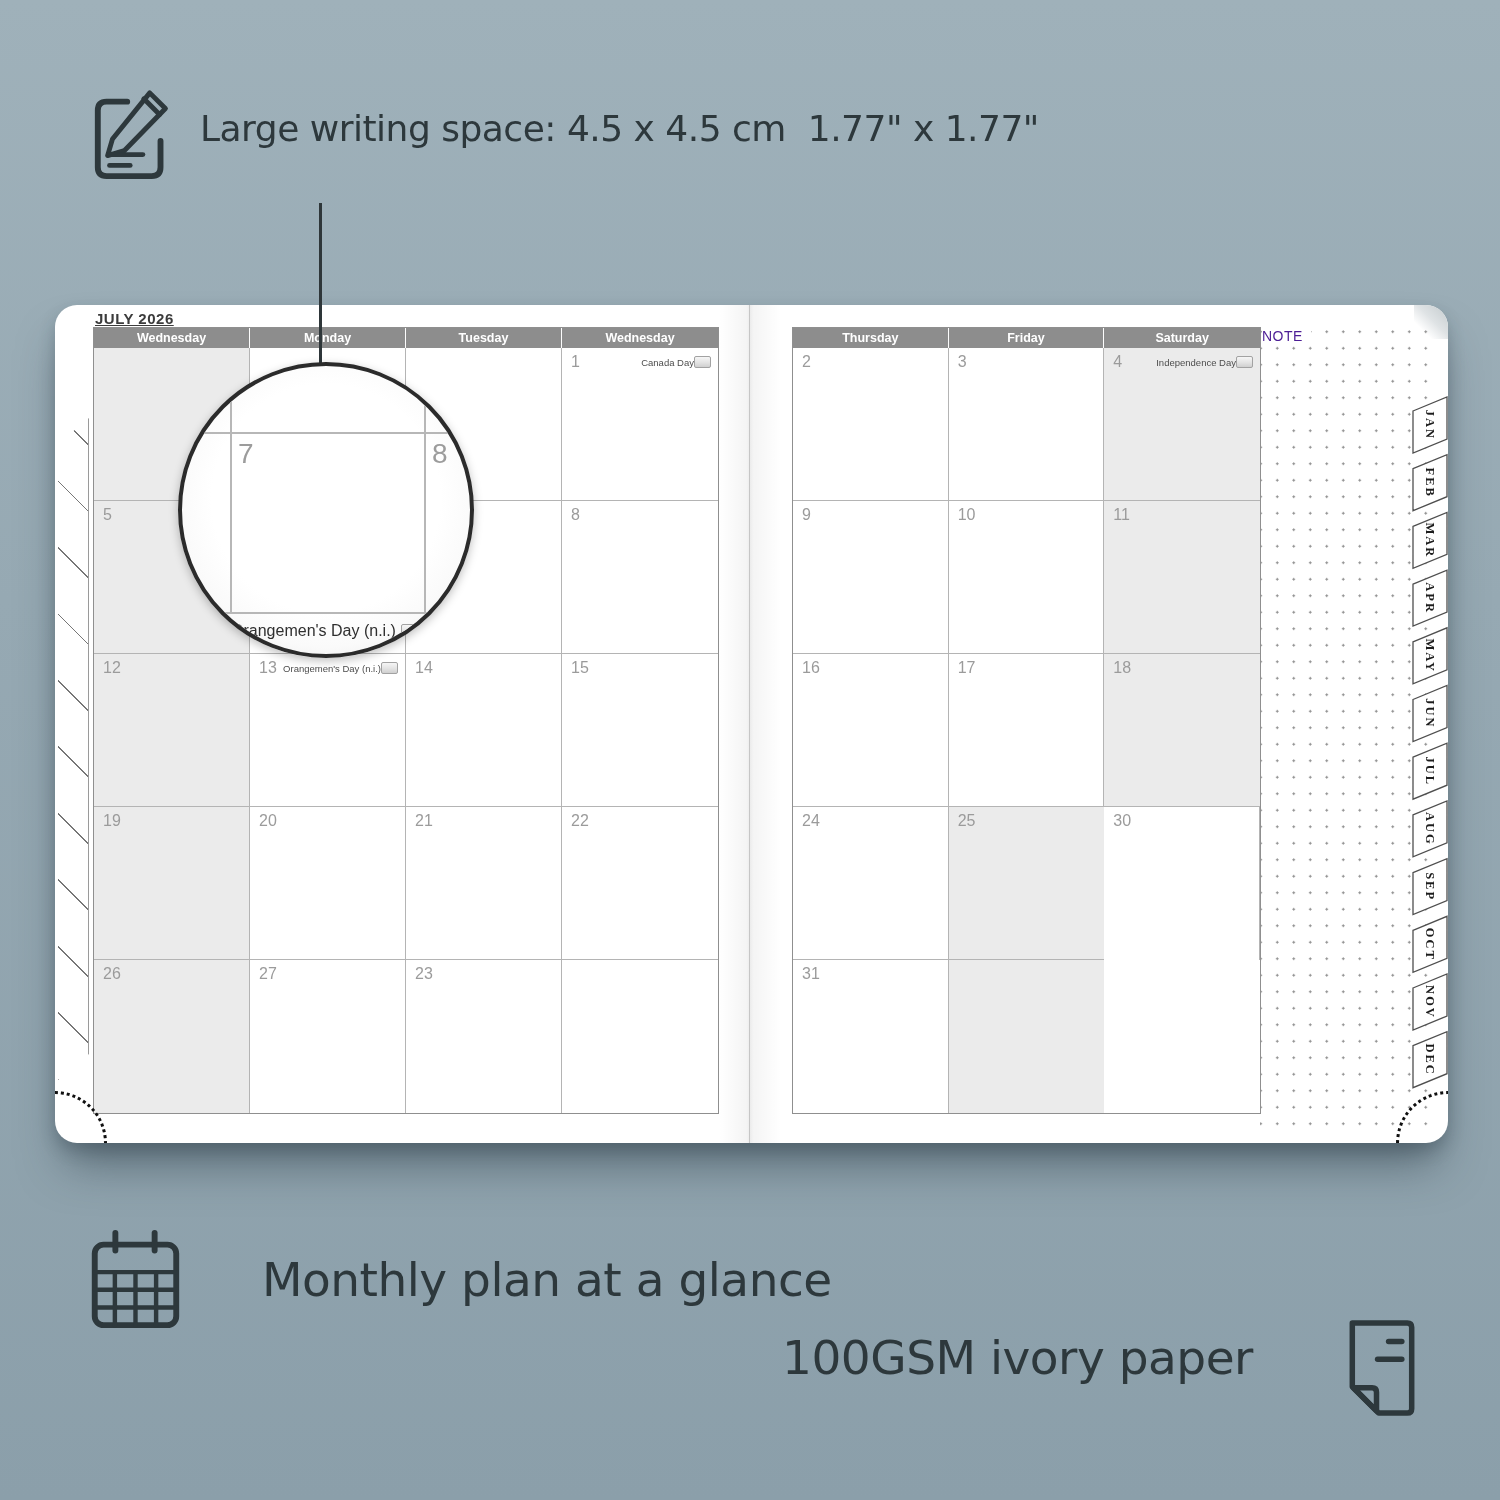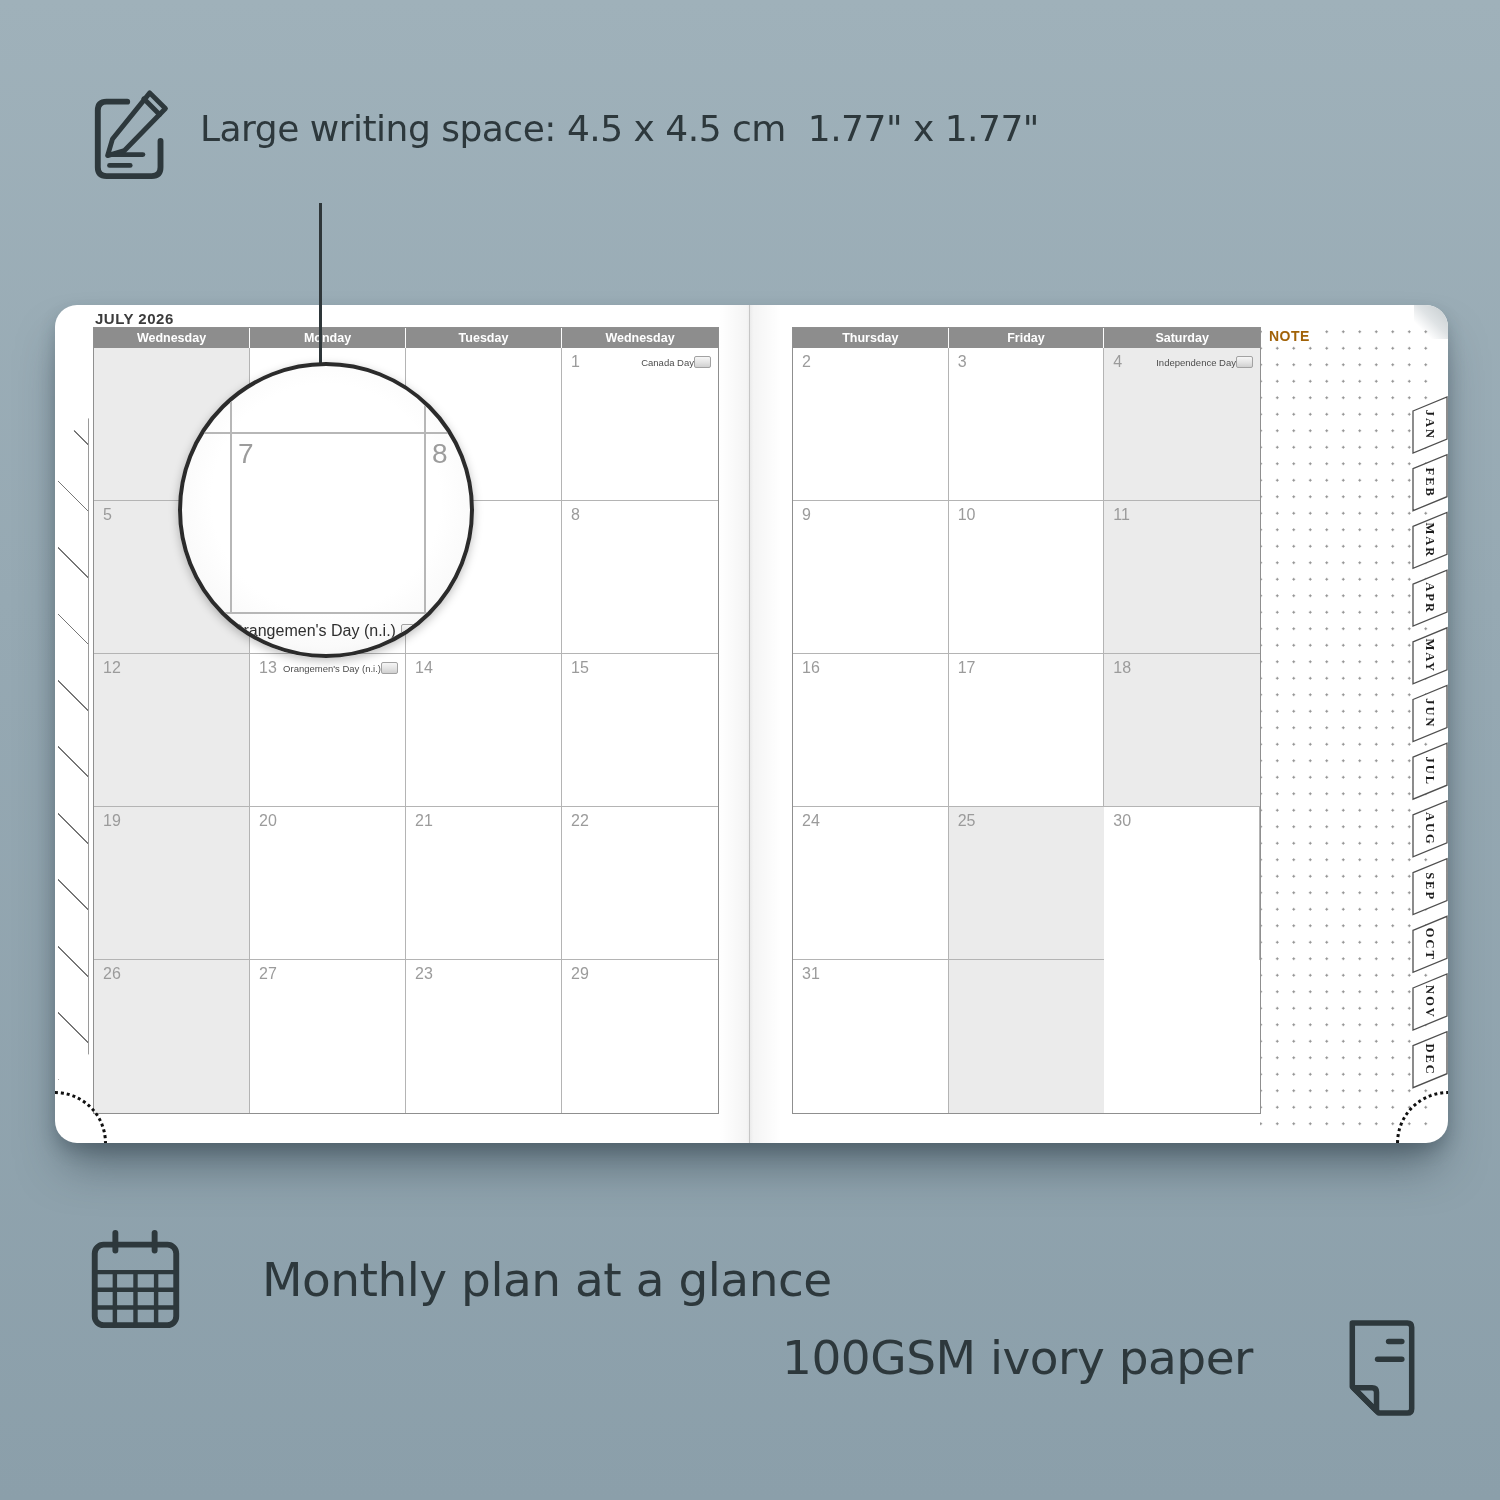--- a/index.html
+++ b/index.html
@@ -26,21 +26,21 @@
     letter-spacing:-0.5px;white-space:pre;
   }
   .connector{position:absolute;left:319px;top:203px;width:3px;height:163px;background:#2e3639;z-index:5;}
 
   
   .planner{
     position:absolute;left:55px;top:305px;width:1393px;height:838px;
     background:#ffffff;border-radius:22px;overflow:hidden;
     box-shadow:0 30px 45px -10px rgba(35,52,62,.5),0 8px 16px rgba(35,52,62,.25);
   }
-  .month-title{position:absolute;left:40px;top:5px;font-size:15px;font-weight:bold;color:#3c3c3c;letter-spacing:.5px;}
+  .month-title{position:absolute;left:40px;top:5px;font-size:15px;font-weight:bold;color:#3c3c3c;letter-spacing:.5px;text-decoration:underline;}
   .page-curl{position:absolute;right:0;top:0;width:34px;height:34px;
     background:linear-gradient(225deg,#c3cacd 0%,#dfe3e5 45%,rgba(255,255,255,0) 75%);}
   .spine-shade{position:absolute;left:664px;top:0;width:62px;height:100%;
     background:linear-gradient(to right,rgba(0,0,0,0) 0%,rgba(0,0,0,.045) 45%,rgba(0,0,0,.08) 50%,rgba(0,0,0,.045) 55%,rgba(0,0,0,0) 100%);}
   .spine-line{position:absolute;left:694px;top:0;width:1px;height:100%;background:#c6c6c6;}
 
   .hatch-band{
     position:absolute;left:3px;top:113px;width:30px;height:662px;
     background:repeating-linear-gradient(45deg,rgba(95,95,95,.85) 0 1.2px,rgba(0,0,0,0) 1.2px 47px);
     border-right:1px solid #9a9a9a;
@@ -60,22 +60,22 @@
   .cell.shaded{background:var(--shaded);}
   .daynum{position:absolute;left:9px;top:5px;font-size:16px;color:var(--daynum);}
   .holiday{position:absolute;right:7px;top:8px;display:flex;align-items:center;
     font-size:9.5px;color:var(--holiday);white-space:nowrap;}
   .flagbadge{display:inline-block;width:15px;height:10px;border:1px solid #a2a2a2;border-radius:2px;
     background:linear-gradient(180deg,#f6f6f6 0%,#e3e3e3 55%,#cfcfcf 100%);}
 
   .note-area{position:absolute;left:1205px;top:21px;width:172px;height:803px;
     background-image:radial-gradient(circle,#8f8f8f 1.1px,rgba(0,0,0,0) 1.3px);
     background-size:16.5px 16.5px;background-position:9px 14px;}
-  .note-label{position:absolute;left:2px;top:2px;background:#fff;padding:0 8px 2px 7px;
-    font-size:14px;font-weight:bold;color:#a16207;letter-spacing:.5px;}
+  .note-label{position:absolute;left:2px;top:2px;background:#fff;padding:0 8px 2px 0;
+    font-size:14px;font-weight:normal;color:#4c1d95;letter-spacing:.5px;}
 
   .tabs{position:absolute;left:1357px;top:90px;width:36px;height:700px;}
 
   .corner-arc{position:absolute;width:104px;height:104px;border:3px dotted #101010;border-radius:50%;box-sizing:border-box;}
   .corner-arc.bl{left:-52px;top:786px;clip-path:polygon(50% 0,100% 0,100% 50%,50% 50%);}
   .corner-arc.br{left:1341px;top:786px;clip-path:polygon(0 0,50% 0,50% 50%,0 50%);}
 
   
   .magnifier{
     position:absolute;left:178px;top:362px;width:296px;height:296px;box-sizing:border-box;
@@ -174,23 +174,20 @@
         <span class="daynum">22</span>
       </div>
       <div class="cell shaded lastrow">
         <span class="daynum">26</span>
       </div>
       <div class="cell lastrow">
         <span class="daynum">27</span>
       </div>
       <div class="cell lastrow">
         <span class="daynum">23</span>
-      </div>
-      <div class="cell lastcol lastrow">
-        <span class="daynum">29</span>
       </div>
     </div>
 
   <div class="spine-shade"></div>
   <div class="spine-line"></div>
 
   <div id="right-grid" class="cal-grid">
       <div class="hcell">Thursday</div>
       <div class="hcell">Friday</div>
       <div class="hcell lastcol">Saturday</div>

